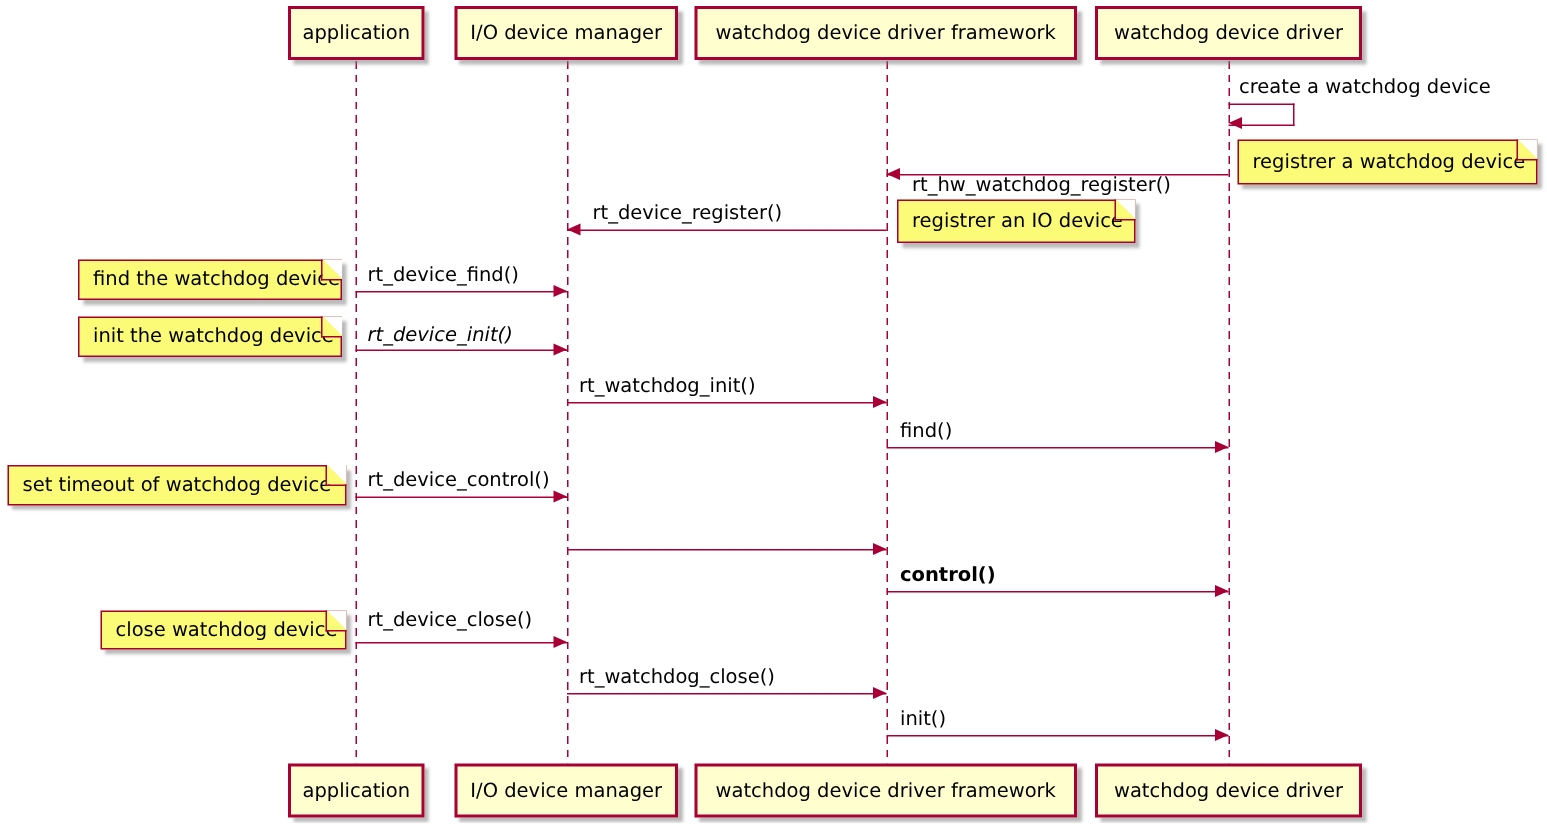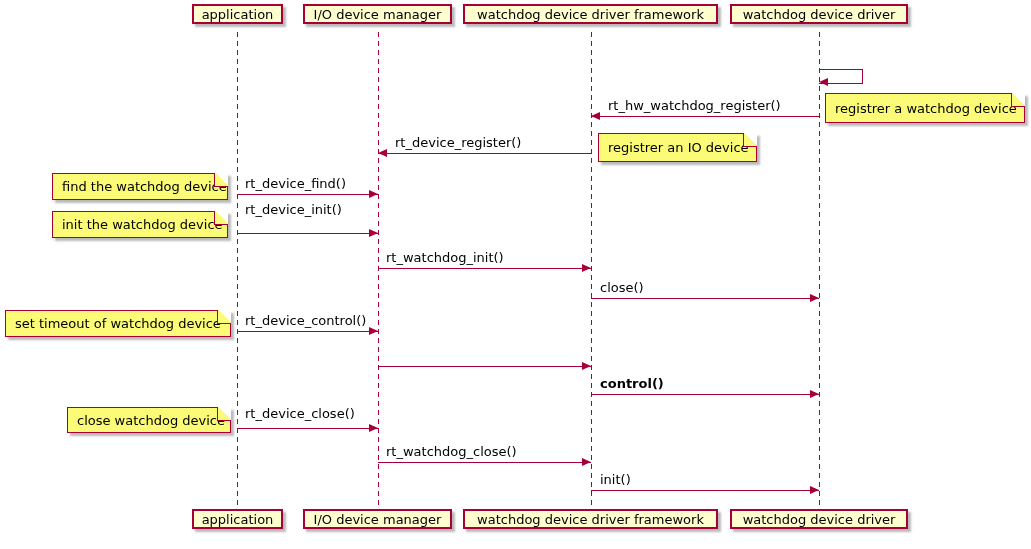--- a/index.html
+++ b/index.html
@@ -10,21 +10,21 @@
   }
   html,body{margin:0;padding:0;background:#fff;}
   .canvas{
     position:relative;width:1031px;height:549px;background:#ffffff;
     font-family:"DejaVu Sans","Liberation Sans",sans-serif;color:#000;overflow:hidden;
   }
   .abs{position:absolute;}
   .participant{
     box-sizing:border-box;background:var(--pfill);border:2px solid var(--line);
     box-shadow:var(--shadow);display:flex;align-items:center;justify-content:center;
-    font-size:13px;white-space:nowrap;height:20px;
+    font-size:13px;white-space:nowrap;height:36px;
   }
   .lifeline{
     width:1px;top:32px;height:477px;
     background:repeating-linear-gradient(to bottom,var(--line) 0 5px,transparent 5px 9px);
   }
   .mline{height:0;border-top:1px solid var(--line);}
   .ah-r{width:0;height:0;border-top:4px solid transparent;border-bottom:4px solid transparent;border-left:9px solid var(--line);}
   .ah-l{width:0;height:0;border-top:4px solid transparent;border-bottom:4px solid transparent;border-right:9px solid var(--line);}
   .mlabel{height:16px;font-size:13px;white-space:nowrap;line-height:16px;}
   .selfmsg{
@@ -55,44 +55,45 @@
   <div class="abs participant" style="left:192px;top:4px;width:91px;">application</div>
   <div class="abs participant" style="left:303px;top:4px;width:149px;">I/O device manager</div>
   <div class="abs participant" style="left:463px;top:4px;width:255px;">watchdog device driver framework</div>
   <div class="abs participant" style="left:730px;top:4px;width:178px;">watchdog device driver</div>
 
   <div class="abs participant" style="left:192px;top:509px;width:91px;">application</div>
   <div class="abs participant" style="left:303px;top:509px;width:149px;">I/O device manager</div>
   <div class="abs participant" style="left:463px;top:509px;width:255px;">watchdog device driver framework</div>
   <div class="abs participant" style="left:730px;top:509px;width:178px;">watchdog device driver</div>
 
+  <div class="abs mlabel" style="left:826px;top:51px;">create a watchdog device</div>
   <div class="abs selfmsg" style="left:819px;top:69px;"></div>
   <div class="abs ah-l" style="left:819px;top:78px;"></div>
 
-  <div class="abs mlabel" style="left:608px;top:98px;">rt_hw_watchdog_register()</div>
+  <div class="abs mlabel" style="left:608px;top:116px;">rt_hw_watchdog_register()</div>
   <div class="abs mline" style="left:591px;top:116px;width:228px;"></div>
   <div class="abs ah-l" style="left:591px;top:112px;"></div>
 
   <div class="abs mlabel" style="left:395px;top:135px;">rt_device_register()</div>
   <div class="abs mline" style="left:378px;top:153px;width:213px;"></div>
   <div class="abs ah-l" style="left:378px;top:149px;"></div>
 
   <div class="abs mlabel" style="left:245px;top:176px;text-align:center;">rt_device_find()</div>
   <div class="abs mline" style="left:237px;top:194px;width:141px;"></div>
   <div class="abs ah-r" style="left:369px;top:190px;"></div>
 
-  <div class="abs mlabel" style="left:245px;top:202px;">rt_device_init()</div>
+  <div class="abs mlabel" style="left:245px;top:216px;font-style:italic;">rt_device_init()</div>
   <div class="abs mline" style="left:237px;top:233px;width:141px;"></div>
   <div class="abs ah-r" style="left:369px;top:229px;"></div>
 
   <div class="abs mlabel" style="left:386px;top:250px;">rt_watchdog_init()</div>
   <div class="abs mline" style="left:378px;top:268px;width:213px;"></div>
   <div class="abs ah-r" style="left:582px;top:264px;"></div>
 
-  <div class="abs mlabel" style="left:600px;top:280px;">close()</div>
+  <div class="abs mlabel" style="left:600px;top:280px;">find()</div>
   <div class="abs mline" style="left:591px;top:298px;width:228px;"></div>
   <div class="abs ah-r" style="left:810px;top:294px;"></div>
 
   <div class="abs mlabel" style="left:245px;top:313px;">rt_device_control()</div>
   <div class="abs mline" style="left:237px;top:331px;width:141px;"></div>
   <div class="abs ah-r" style="left:369px;top:327px;"></div>
 
   <div class="abs mline" style="left:378px;top:366px;width:213px;"></div>
   <div class="abs ah-r" style="left:582px;top:362px;"></div>
 

